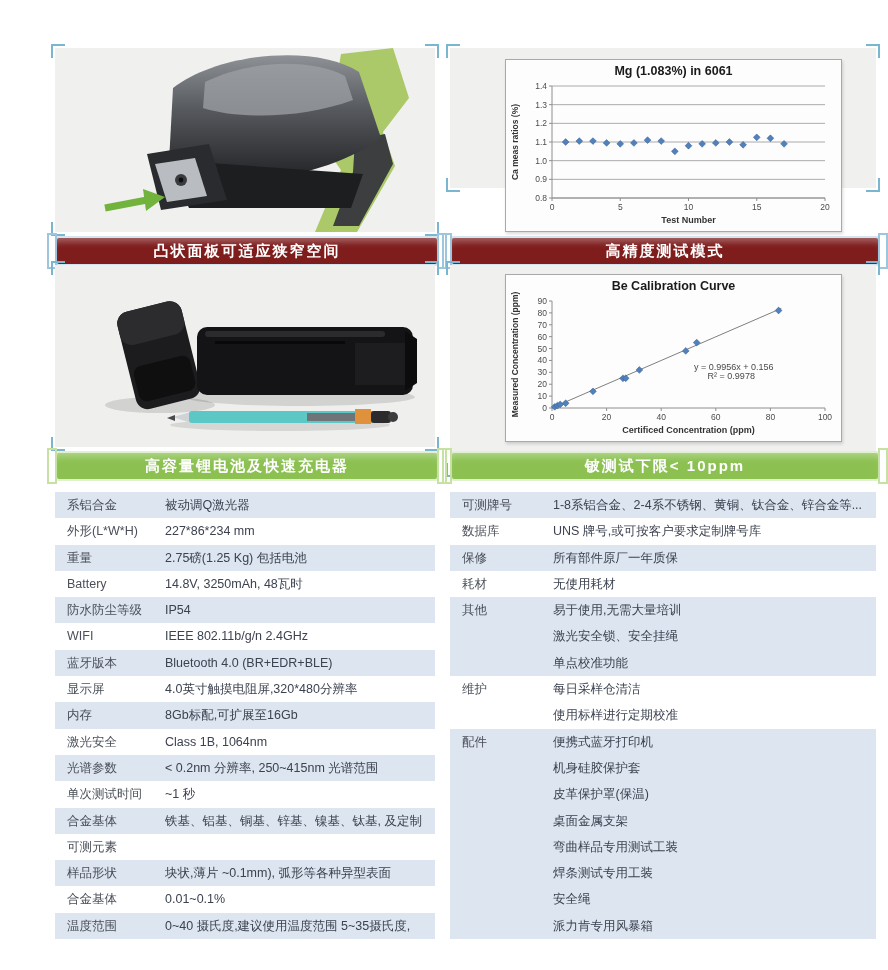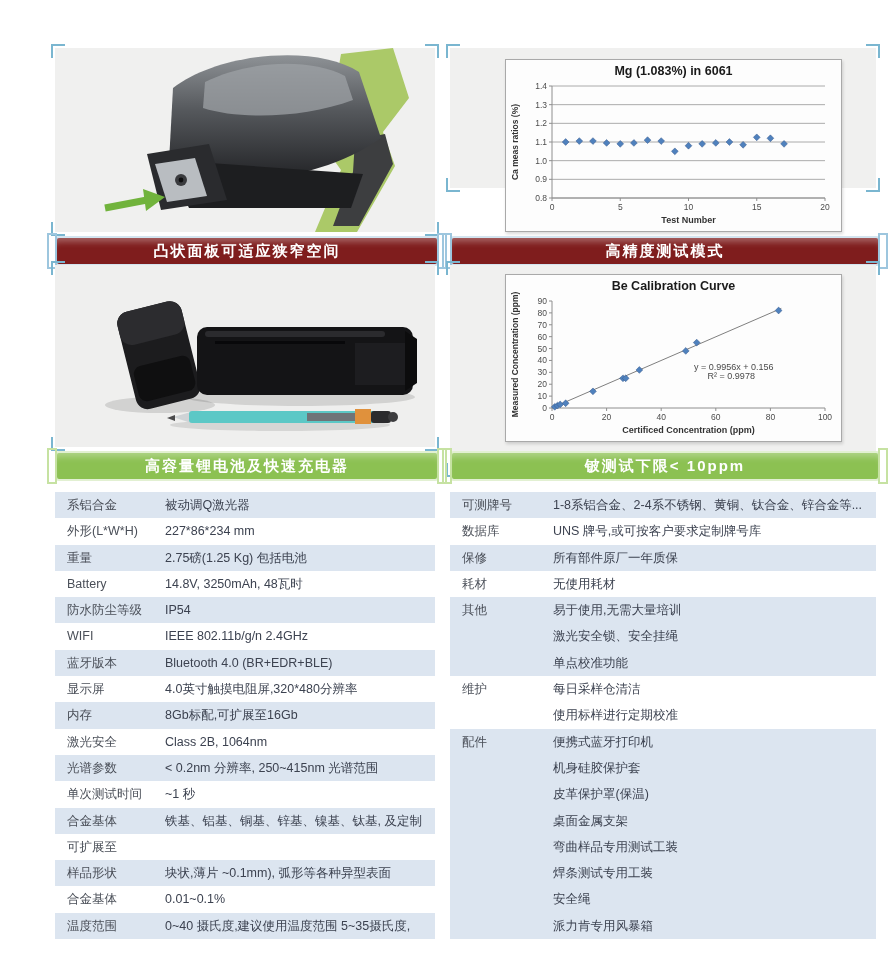--- a/index.html
+++ b/index.html
@@ -296,36 +296,36 @@
       <div class="spec-row">
         <div class="spec-label">显示屏</div>
         <div class="spec-value">4.0英寸触摸电阻屏,320*480分辨率</div>
       </div>
       <div class="spec-row shaded">
         <div class="spec-label">内存</div>
         <div class="spec-value">8Gb标配,可扩展至16Gb</div>
       </div>
       <div class="spec-row">
         <div class="spec-label">激光安全</div>
-        <div class="spec-value">Class 2B, 1064nm</div>
+        <div class="spec-value">Class 1B, 1064nm</div>
       </div>
       <div class="spec-row shaded">
         <div class="spec-label">光谱参数</div>
         <div class="spec-value">&lt; 0.2nm 分辨率, 250~415nm 光谱范围</div>
       </div>
       <div class="spec-row">
         <div class="spec-label">单次测试时间</div>
         <div class="spec-value">~1 秒</div>
       </div>
       <div class="spec-row shaded">
         <div class="spec-label">合金基体</div>
         <div class="spec-value">铁基、铝基、铜基、锌基、镍基、钛基, 及定制</div>
       </div>
       <div class="spec-row">
-        <div class="spec-label">可扩展至</div>
+        <div class="spec-label">可测元素</div>
       </div>
       <div class="spec-row shaded">
         <div class="spec-label">样品形状</div>
         <div class="spec-value">块状,薄片 ~0.1mm), 弧形等各种异型表面</div>
       </div>
       <div class="spec-row">
         <div class="spec-label">合金基体</div>
         <div class="spec-value">0.01~0.1%</div>
       </div>
       <div class="spec-row shaded">

